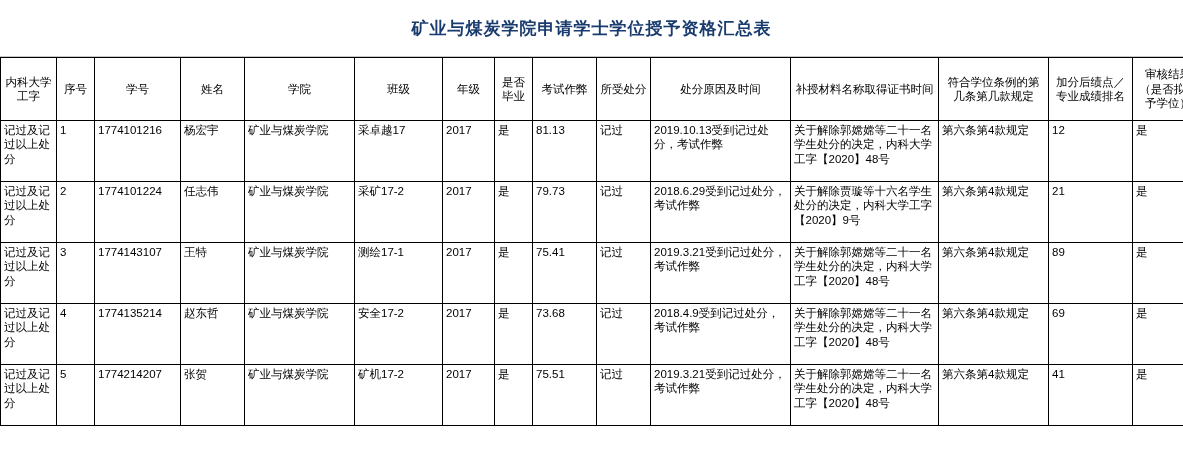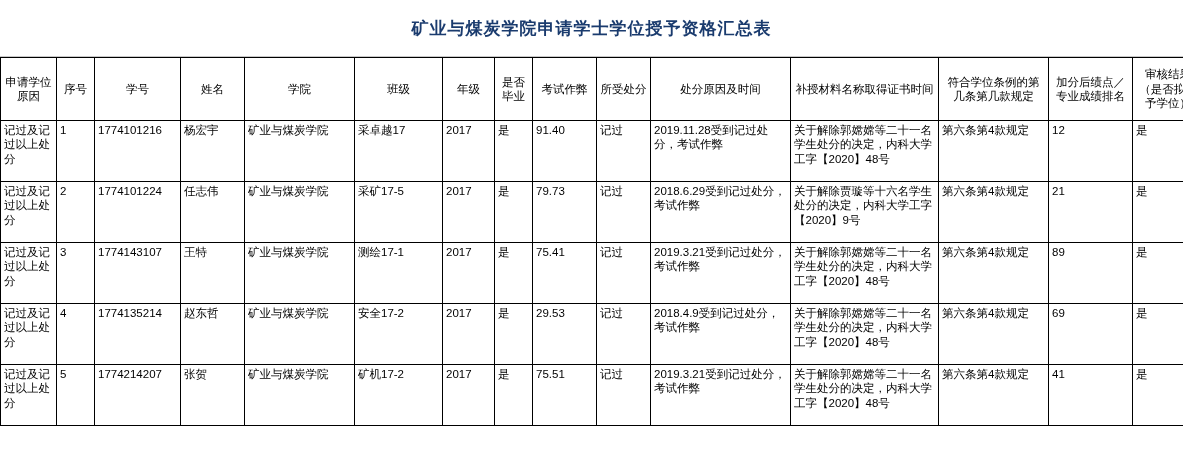--- a/index.html
+++ b/index.html
@@ -98,21 +98,21 @@
         <col class="c8">
         <col class="c9">
       <col class="c10">
         <col class="c11">
         <col class="c12">
         <col class="c13">
         <col class="c14">
     </colgroup>
     <thead>
       <tr>
-        <th>申请学位原因</th>
+        <th>内科大学工字</th>
         <th>序号</th>
         <th>学号</th>
         <th>姓名</th>
         <th>学院</th>
         <th>班级</th>
         <th>年级</th>
         <th>是否毕业</th>
         <th>考试作弊</th>
         <th>所受处分</th>
         <th>处分原因及时间</th>
@@ -125,35 +125,35 @@
     <tbody>
       <tr>
         <td>记过及记过以上处分</td>
         <td>1</td>
         <td>1774101216</td>
         <td>杨宏宇</td>
         <td>矿业与煤炭学院</td>
         <td>采卓越17</td>
         <td>2017</td>
         <td>是</td>
-        <td>91.40</td>
-        <td>记过</td>
-        <td>2019.11.28受到记过处分，考试作弊</td>
+        <td>81.13</td>
+        <td>记过</td>
+        <td>2019.10.13受到记过处分，考试作弊</td>
         <td>关于解除郭嫦嫦等二十一名学生处分的决定，内科大学工字【2020】48号</td>
         <td>第六条第4款规定</td>
         <td>12</td>
         <td>是</td>
       </tr>
       <tr>
         <td>记过及记过以上处分</td>
         <td>2</td>
         <td>1774101224</td>
         <td>任志伟</td>
         <td>矿业与煤炭学院</td>
-        <td>采矿17-5</td>
+        <td>采矿17-2</td>
         <td>2017</td>
         <td>是</td>
         <td>79.73</td>
         <td>记过</td>
         <td>2018.6.29受到记过处分，考试作弊</td>
         <td>关于解除贾璇等十六名学生处分的决定，内科大学工字【2020】9号</td>
         <td>第六条第4款规定</td>
         <td>21</td>
         <td>是</td>
       </tr>
@@ -176,21 +176,21 @@
       </tr>
       <tr>
         <td>记过及记过以上处分</td>
         <td>4</td>
         <td>1774135214</td>
         <td>赵东哲</td>
         <td>矿业与煤炭学院</td>
         <td>安全17-2</td>
         <td>2017</td>
         <td>是</td>
-        <td>29.53</td>
+        <td>73.68</td>
         <td>记过</td>
         <td>2018.4.9受到记过处分，考试作弊</td>
         <td>关于解除郭嫦嫦等二十一名学生处分的决定，内科大学工字【2020】48号</td>
         <td>第六条第4款规定</td>
         <td>69</td>
         <td>是</td>
       </tr>
       <tr>
         <td>记过及记过以上处分</td>
         <td>5</td>

